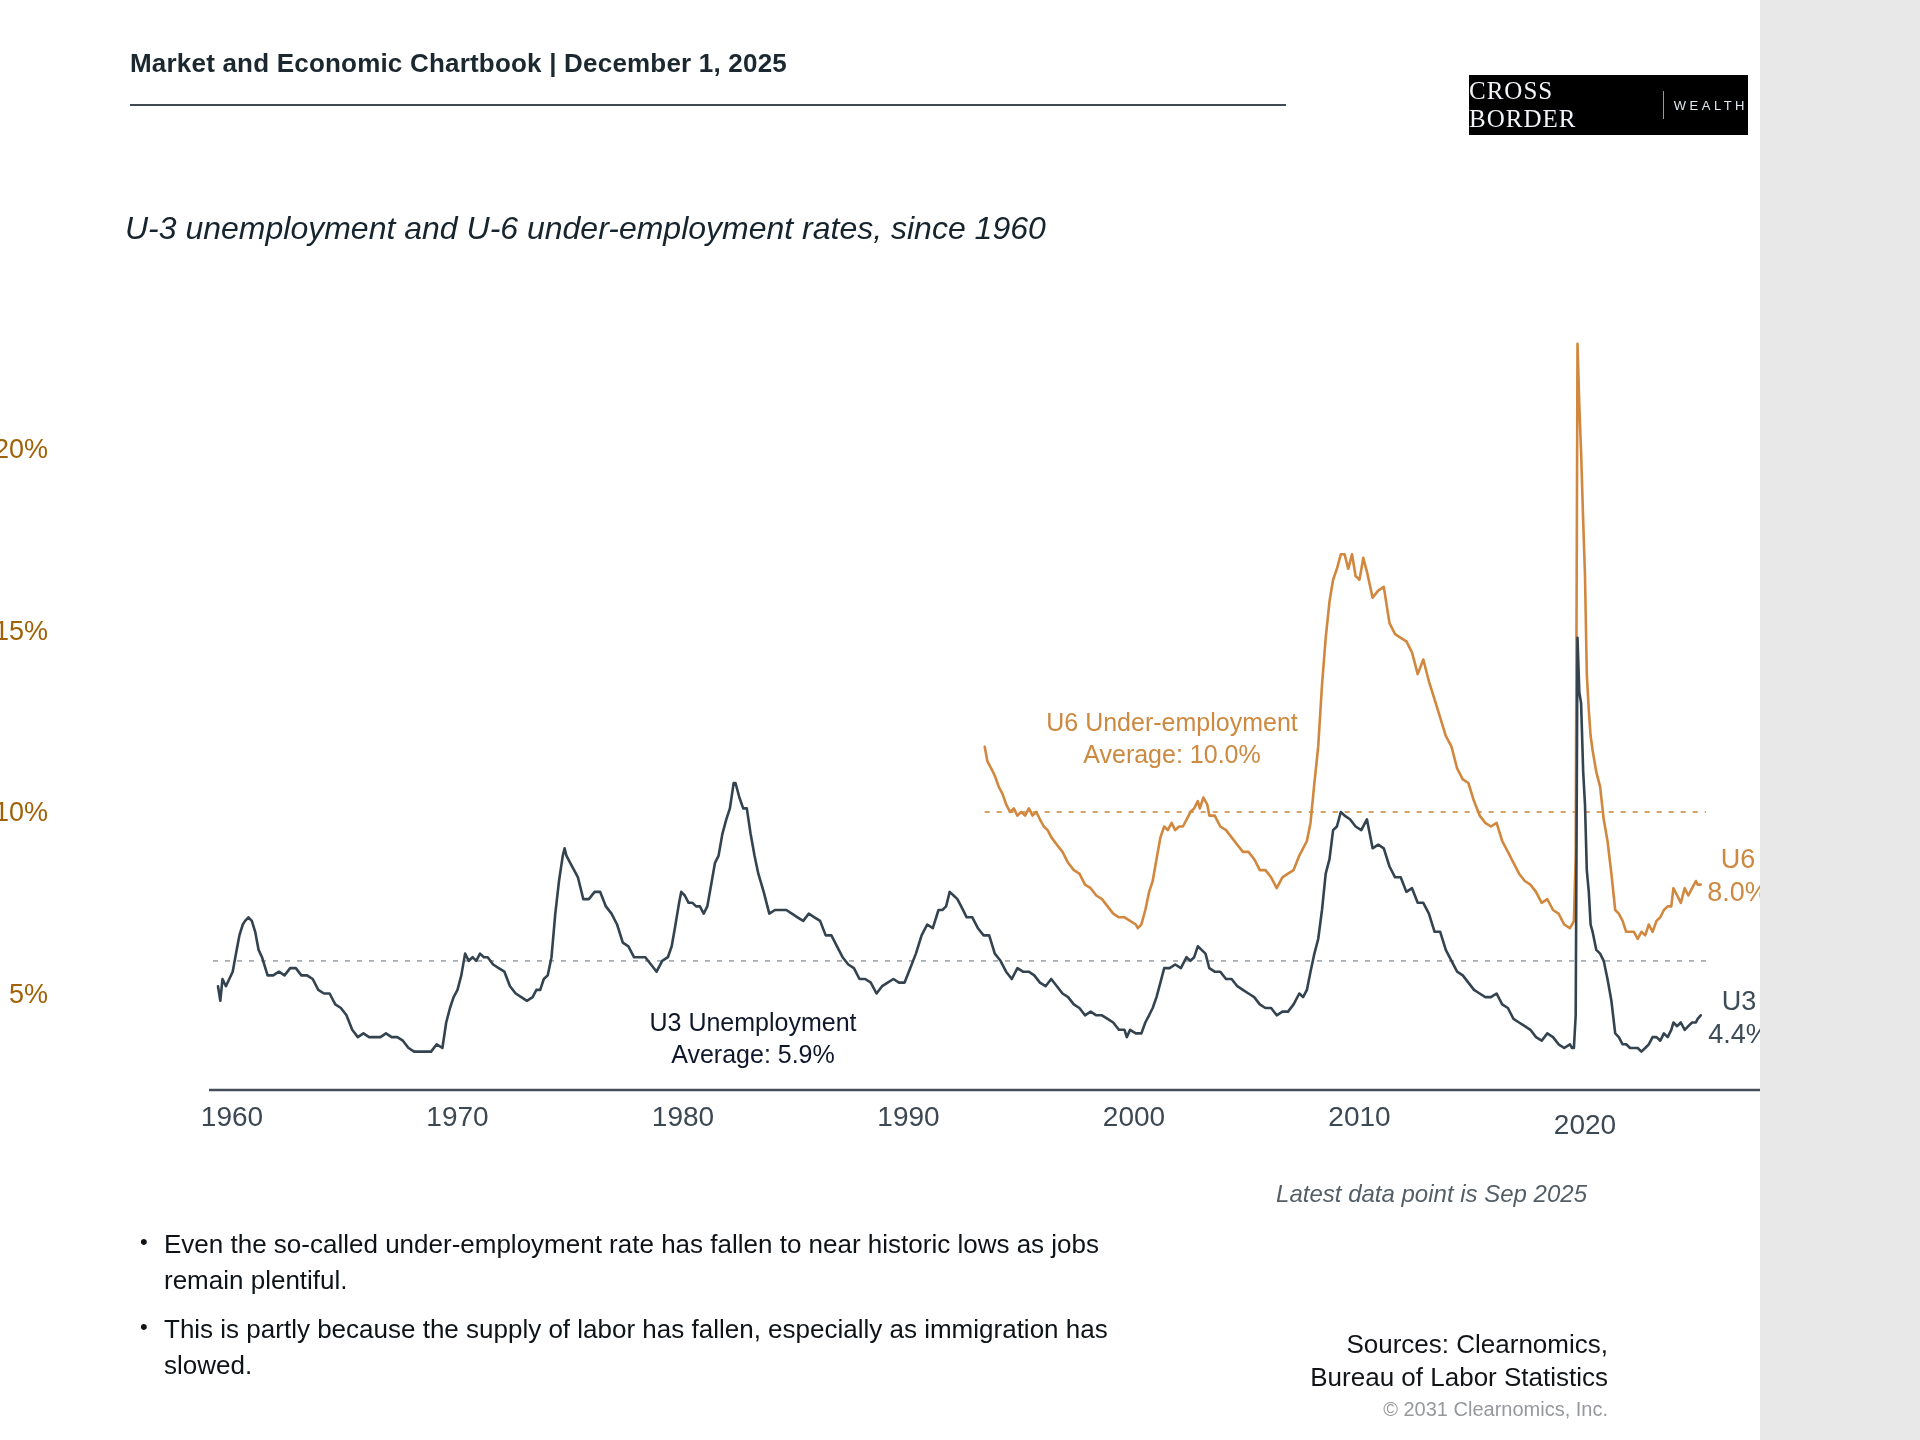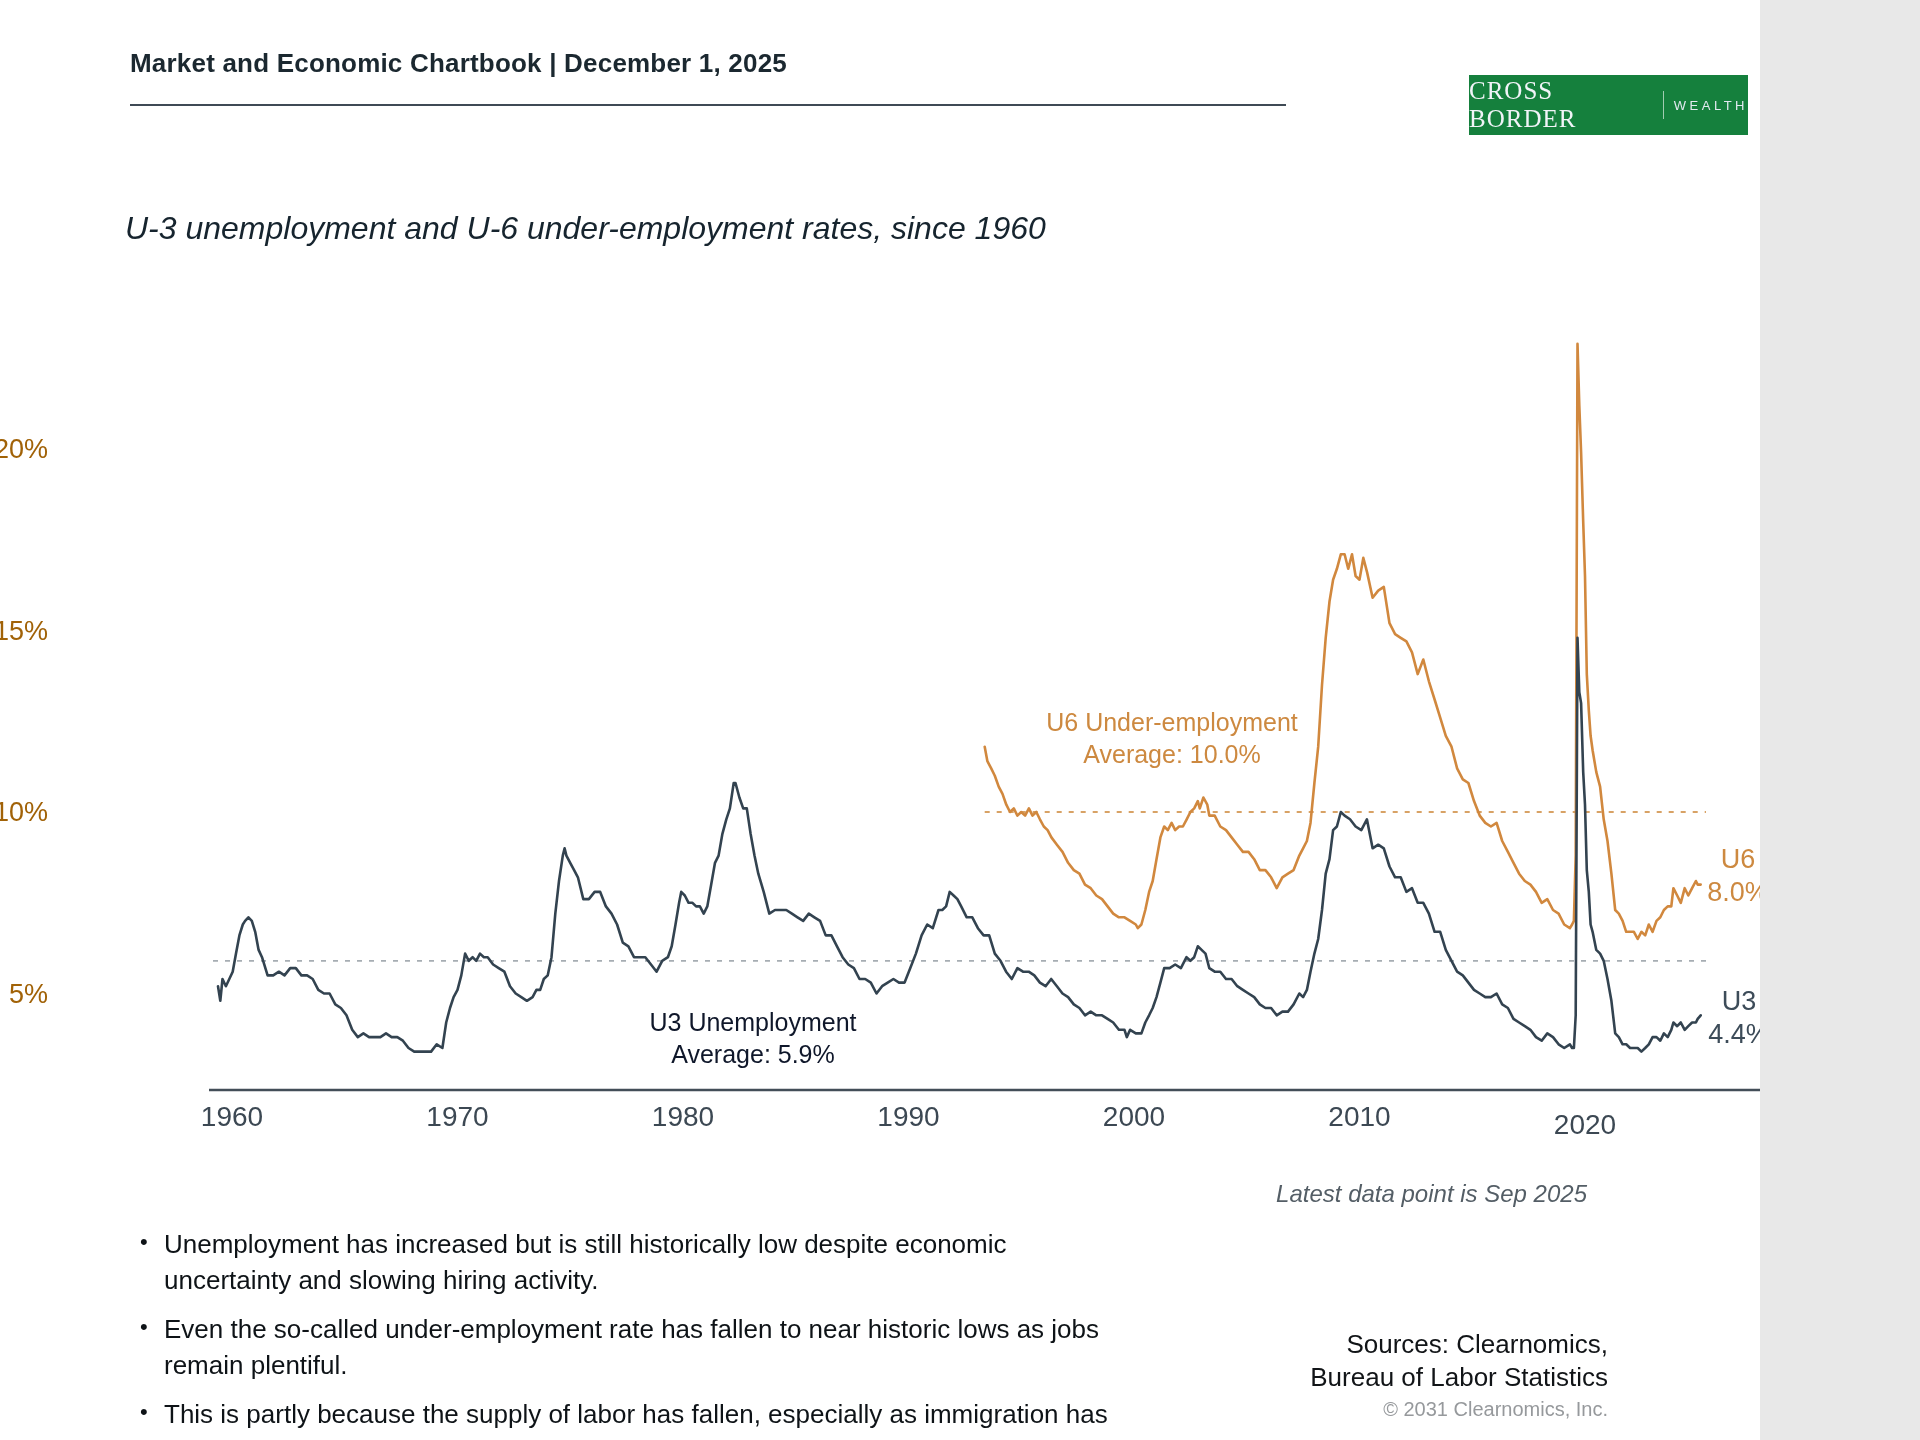--- a/index.html
+++ b/index.html
@@ -3,21 +3,21 @@
 <meta charset="utf-8">
 <style>
   html,body{margin:0;padding:0;background:#e8e8e8;}
   .page{position:relative;width:1760px;height:1440px;background:#ffffff;overflow:hidden;
         font-family:"Liberation Sans","DejaVu Sans",sans-serif;}
   .abs{position:absolute;}
 
   
   .kicker{left:130px;top:48px;font-size:26px;font-weight:600;color:#1b2830;letter-spacing:.2px;}
   .header-rule{left:130px;top:104px;width:1156px;height:2px;background:#3f4a55;}
-  .logo{left:1469px;top:75px;width:279px;height:60px;background:#15803d;
+  .logo{left:1469px;top:75px;width:279px;height:60px;background:#000000;
         display:flex;align-items:center;justify-content:center;gap:10px;}
   .logo-primary{font-family:"Liberation Serif","DejaVu Serif",serif;font-size:25px;color:#f1f4f8;letter-spacing:1px;}
   .logo-sep{width:1px;height:28px;background:rgba(255,255,255,.6);}
   .logo-secondary{font-size:13px;color:#e3e9f1;letter-spacing:3.5px;}
 
   .page-title{left:123px;top:100px;font-size:60px;font-weight:500;color:#2d3943;letter-spacing:-.5px;}
   .page-subtitle{left:125px;top:210px;font-size:32px;font-style:italic;font-weight:500;color:#16242e;}
 
   
   .ytick{position:absolute;right:1712px;width:120px;text-align:right;font-size:27px;color:#a16207;line-height:32px;}
@@ -101,21 +101,20 @@
 
     <div class="abs endlab endlab-u3">
       <div>U3</div>
       <div>4.4%</div>
     </div>
   </div>
 
   <div class="abs latest-note">Latest data point is Sep 2025</div>
 
   <ul class="abs bullets" id="bullets">
-      <li>Unemployment has increased but is still historically low despite economic uncertainty and slowing hiring activity.</li>
       <li>Even the so-called under-employment rate has fallen to near historic lows as jobs remain plentiful.</li>
       <li>This is partly because the supply of labor has fallen, especially as immigration has slowed.</li>
     </ul>
 
   <div class="abs sources">
     <div>Sources: Clearnomics,</div>
     <div>Bureau of Labor Statistics</div>
   </div>
   <div class="abs copyright">© 2031 Clearnomics, Inc.</div>
 

